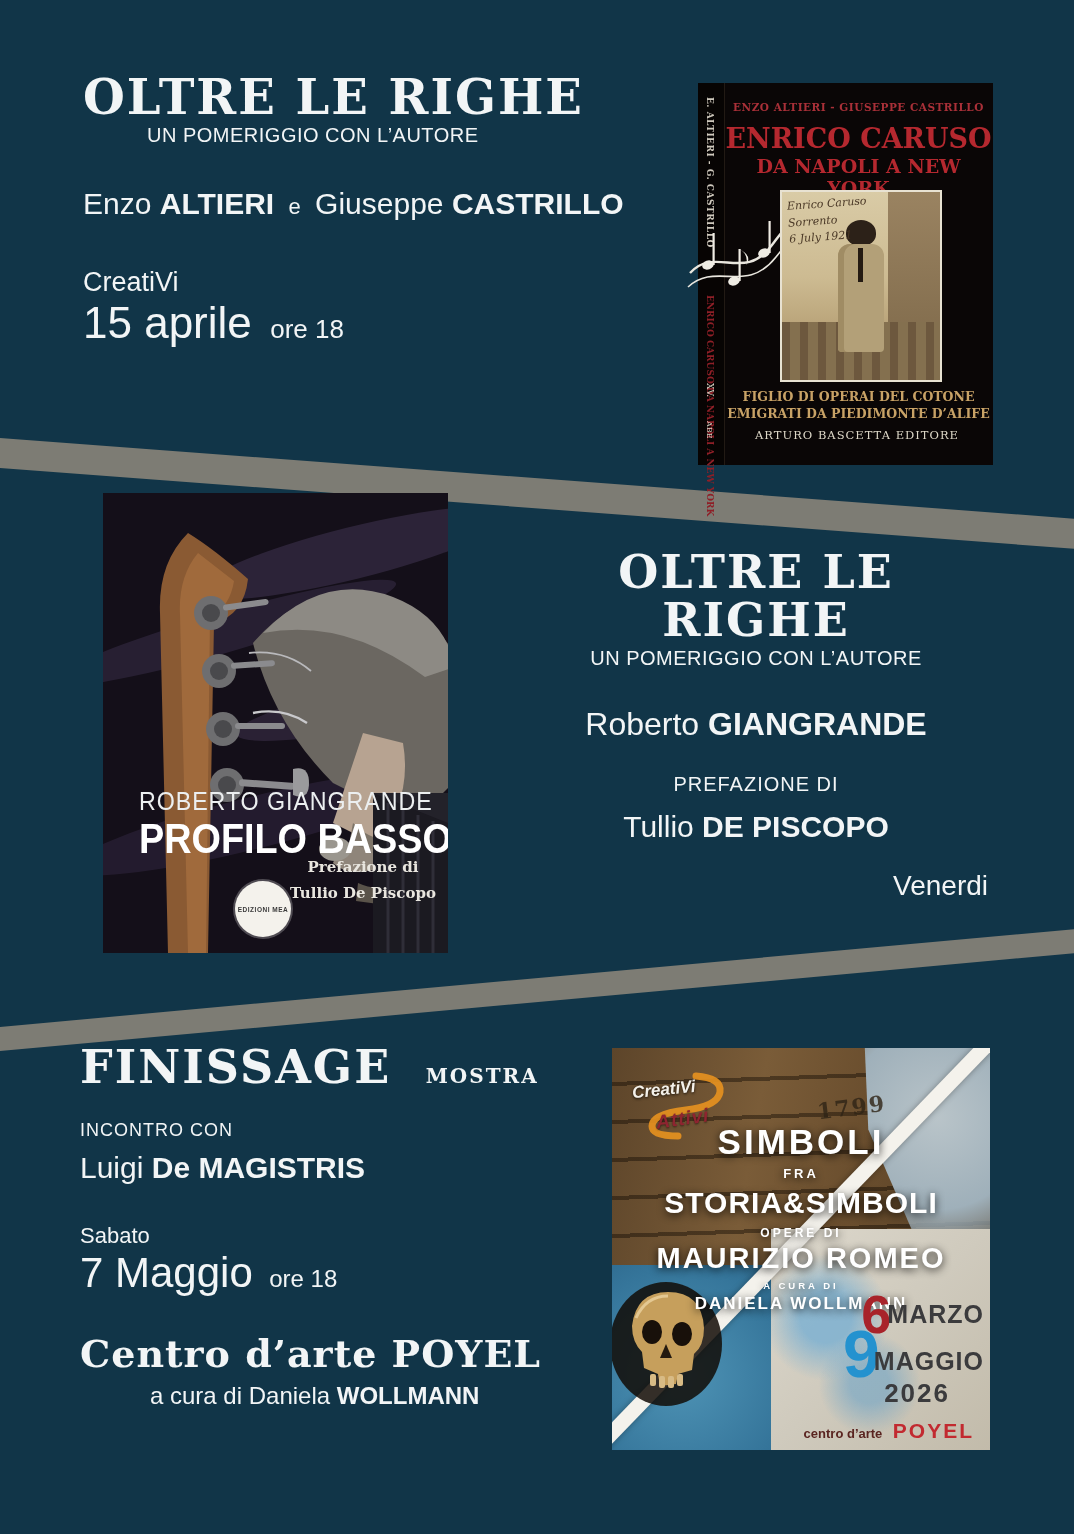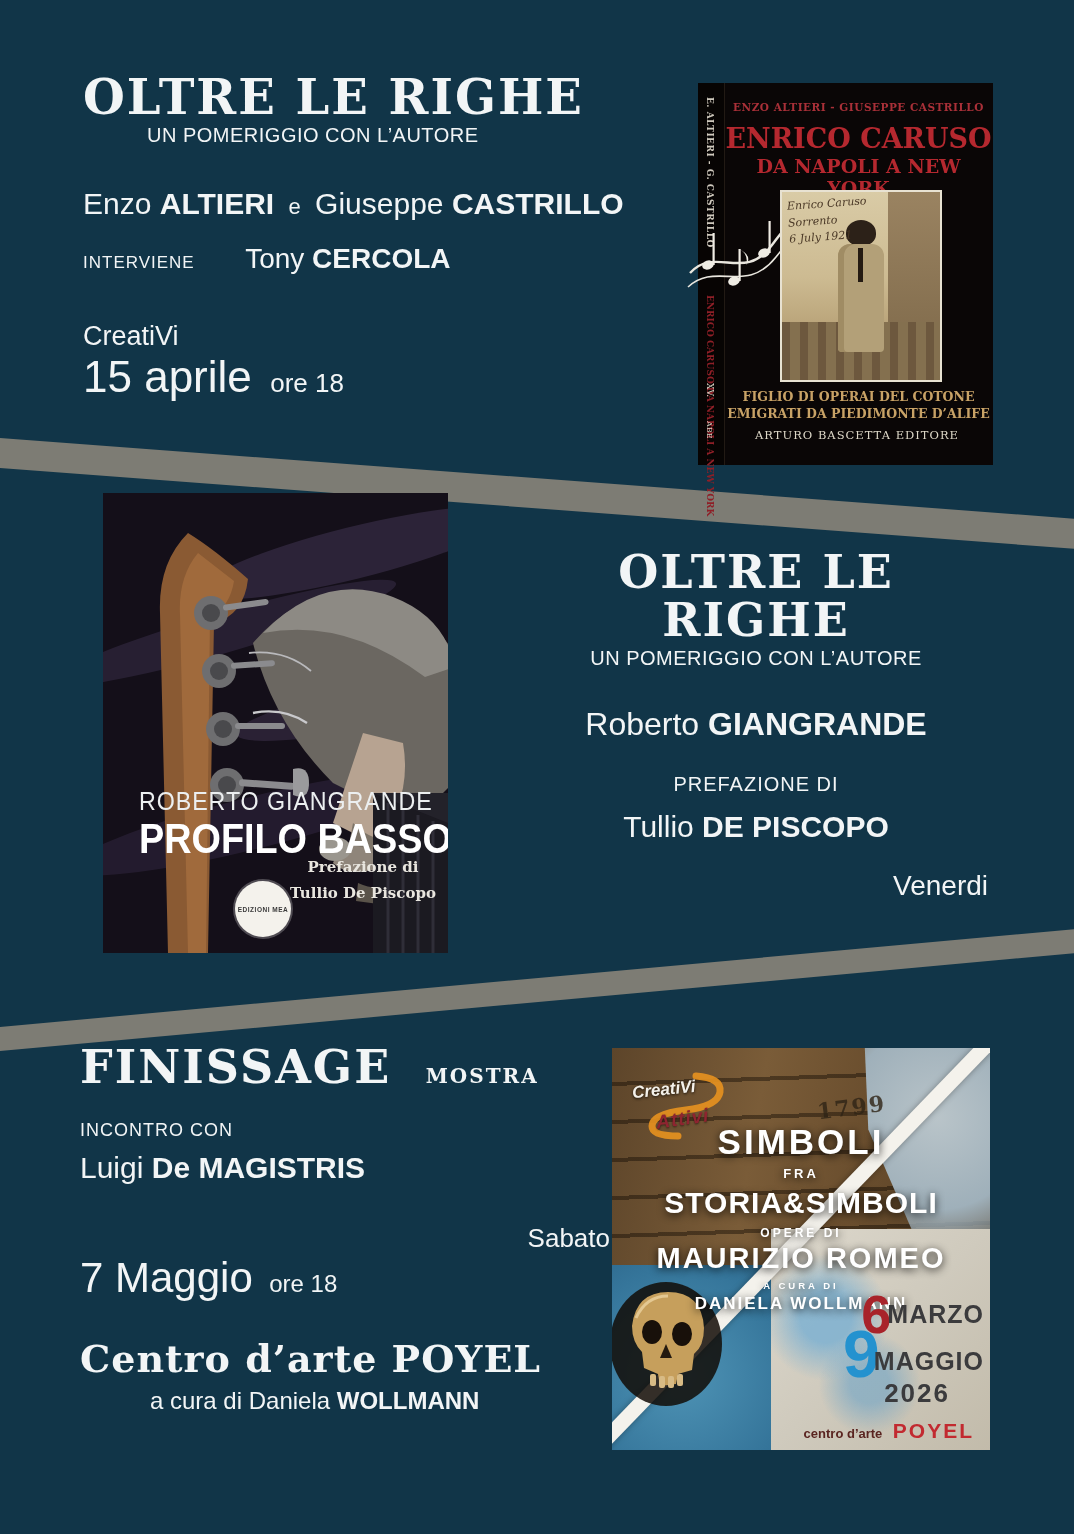--- a/index.html
+++ b/index.html
@@ -90,21 +90,21 @@
       background:#f4f2ec;color:#3a3a3a;display:flex;align-items:center;justify-content:center;
       font-size:6.5px;font-weight:bold;letter-spacing:.5px;text-align:center;
       box-shadow:0 0 0 2px rgba(255,255,255,.25);}
 
   
   .s3{position:absolute;left:80px;top:1040px;width:530px;}
   .s3 .t1{font-size:46px;margin:0;display:inline-block;}
   .t1-suffix{font-size:20px;margin-left:30px;letter-spacing:2px;}
   .s3 .meet{margin-top:26px;font-size:18px;letter-spacing:1px;}
   .s3 .guest{margin-top:10px;font-size:30px;}
-  .s3 .day3{margin-top:38px;font-size:26px;text-align:right;}
+  .s3 .day3{margin-top:38px;font-size:22px;}
   .s3 .big3{font-size:42px;}
   .s3 .ore3{font-size:24px;margin-left:12px;}
   .venue{margin-top:34px;font-size:38px;letter-spacing:1px;}
   .curator{margin-top:6px;margin-left:70px;font-size:24px;}
   .address{margin-top:30px;font-size:26px;}
 
   
   .poster{position:absolute;left:612px;top:1048px;width:378px;height:402px;overflow:hidden;
       background:linear-gradient(100deg,#5d452a 0%,#7a5c38 35%,#6a4e2e 60%,#4e3a22 100%);}
   .planks{position:absolute;inset:0;background:
@@ -163,27 +163,20 @@
   <section class="s1">
     <h1 class="slab t1">OLTRE LE RIGHE</h1>
     <div class="sub">UN POMERIGGIO CON L’AUTORE</div>
     <div class="names">
       <span>Enzo</span>
       <b>ALTIERI</b>
       <span class="conj">e</span>
       <span>Giuseppe</span>
       <b>CASTRILLO</b>
     </div>
-    <div class="interv">
-      <span class="lbl">INTERVIENE</span>
-      <span class="who">
-        <span>Tony</span>
-        <b>CERCOLA</b>
-      </span>
-    </div>
     <div class="when1">
       <div class="dayline">CreatiVi</div>
       <div>
         <span class="bigdate">15 aprile</span>
         <span class="ore">ore 18</span>
       </div>
     </div>
   </section>
 
   <div class="caruso">

